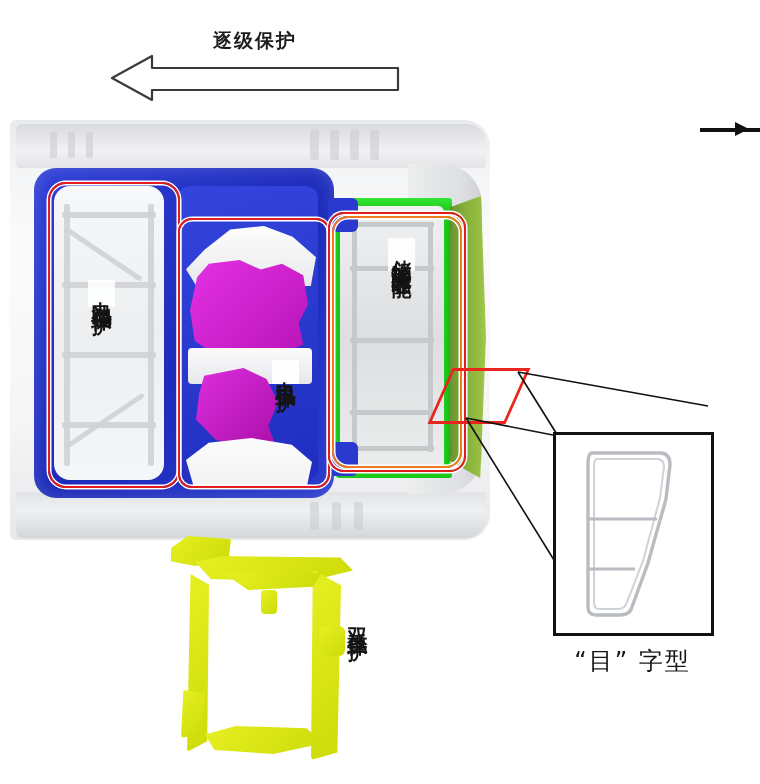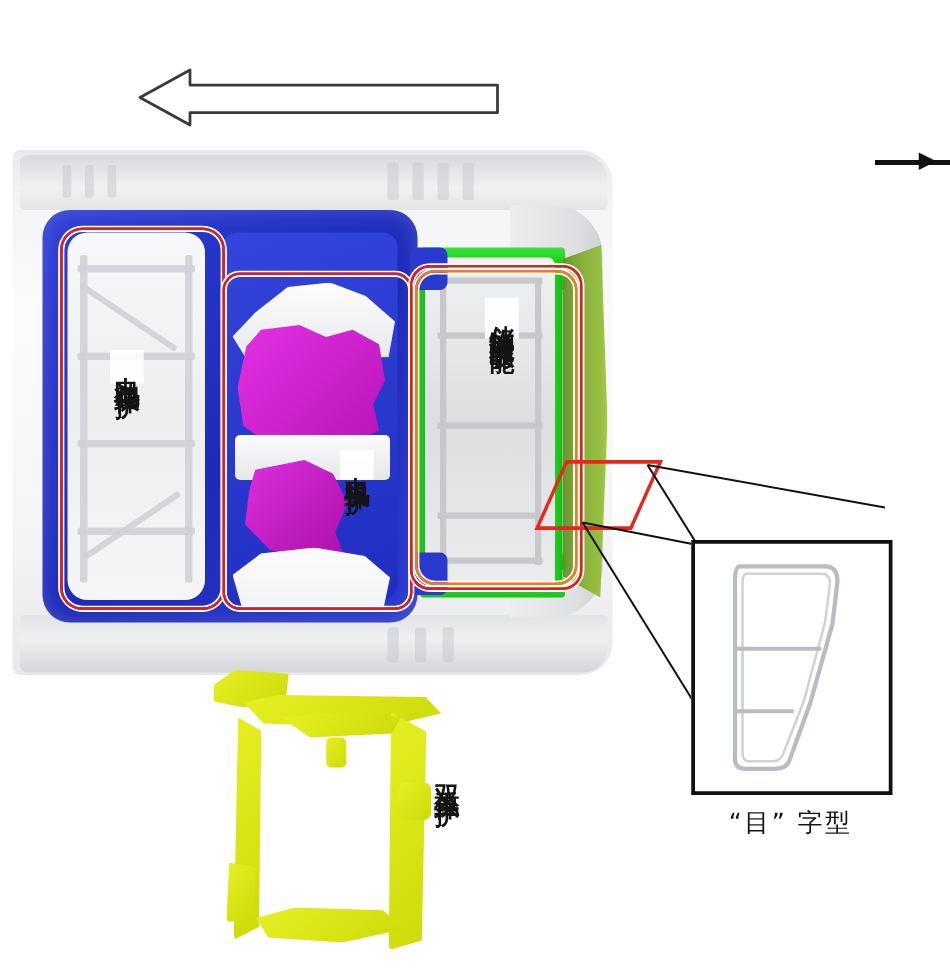--- a/index.html
+++ b/index.html
@@ -172,30 +172,31 @@
     font-family:"Liberation Sans",sans-serif;
   }
 
   
   .inset{
     left:553px;top:432px;width:155px;height:198px;
     border:3px solid #111;background:#fff;
   }
   .inset-cap{
     position:absolute;left:555px;top:645px;width:155px;text-align:center;
-    font-size:20px;color:#141414;letter-spacing:2px;
+    font-size:24px;color:#141414;letter-spacing:2px;
   }
 
   svg{display:block;overflow:visible;}
 </style>
 </head>
 <body>
 
 <div id="stage">
 
+  <div class="abs arrow-label">逐级保护</div>
 
   <div class="abs arrow-wrap">
     <svg width="290" height="52" viewBox="0 0 290 52">
       <polygon points="2,26 42,4 42,16 288,16 288,38 42,38 42,48" fill="#ffffff" stroke="#3a3a3a" stroke-width="2.2" stroke-linejoin="round"></polygon>
     </svg>
   </div>
 
   <div class="abs veh">
 
     <div class="abs shell"></div>

